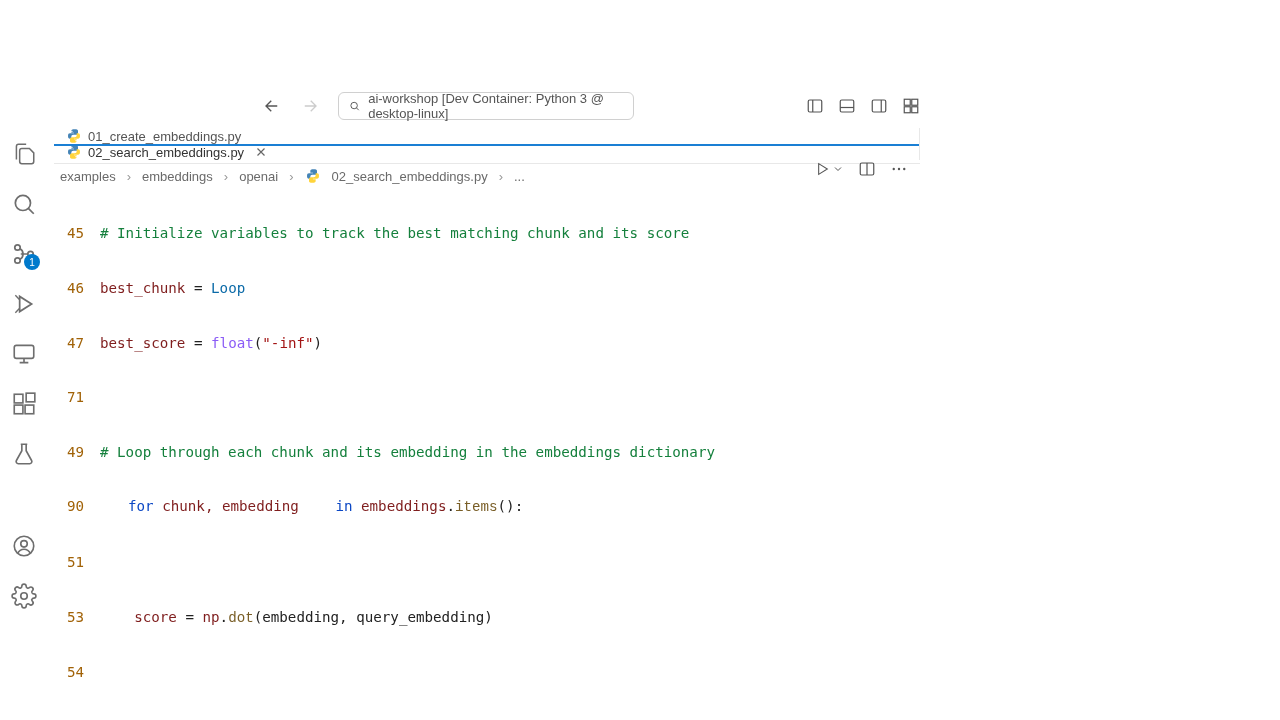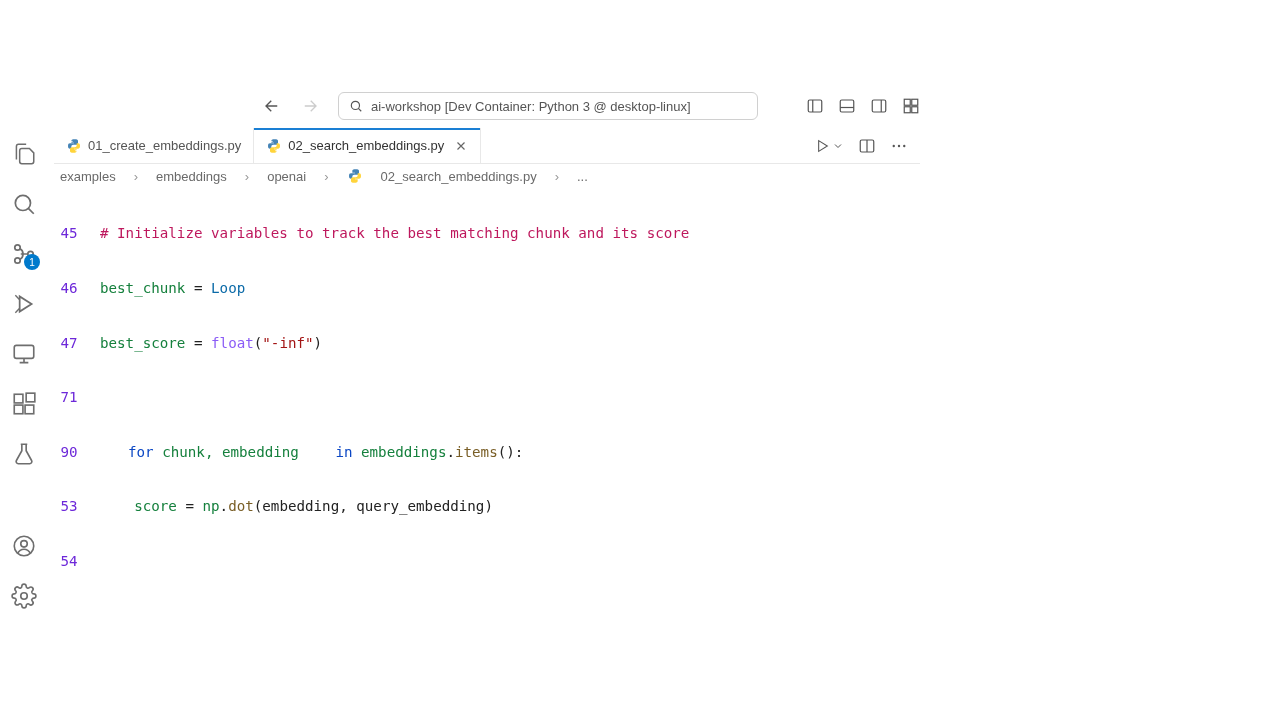--- a/index.html
+++ b/index.html
@@ -9,76 +9,76 @@
   background:#fff; color:#333; overflow:hidden; position:relative;
 }
 .topbar {
   position:absolute; top:88px; left:0; right:0; height:36px;
   display:flex; align-items:center; padding:0 12px;
 }
 .nav-arrows { display:flex; gap:18px; margin-left:250px; }
 .nav-arrow { width:20px; height:20px; display:flex; align-items:center; justify-content:center; color:#555; cursor:pointer; }
 .nav-arrow.disabled { color:#ccc; }
 .searchbox {
-  margin-left:18px; width:420px; height:28px; border:1px solid #d0d0d0;
+  margin-left:18px; width:296px; height:28px; border:1px solid #d0d0d0;
   border-radius:6px; display:flex; align-items:center; padding:4px 10px;
   color:#555; font-size:13px; gap:8px;
 }
 .layout-icons { position:absolute; right:360px; display:flex; gap:14px; }
 .layout-icon { width:18px; height:18px; color:#555; }
 .activitybar {
   position:absolute; top:128px; left:0; width:48px; bottom:0;
   display:flex; flex-direction:column; align-items:center; padding-top:12px;
   gap:22px;
 }
 .activity-item { width:28px; height:28px; display:flex; align-items:center; justify-content:center; color:#6e6e6e; position:relative; }
 .activity-badge {
   position:absolute; bottom:-2px; right:-2px; width:16px; height:16px;
   background:#007acc; color:#fff; border-radius:50%; font-size:10px;
   display:flex; align-items:center; justify-content:center;
 }
 .activity-bottom { position:absolute; bottom:110px; left:0; width:48px; display:flex; flex-direction:column; align-items:center; gap:22px; }
 .tabbar {
   position:absolute; top:128px; left:54px; right:360px; height:36px;
-  display:flex; align-items:stretch; border-bottom:1px solid #e8e8e8;
+  display:flex; align-items:stretch; border-bottom:1px solid #e8e8e8;flex-direction:column;
 }
 .tab {
   display:flex; align-items:center; gap:6px; padding:0 12px; font-size:13px;
   color:#555; border-right:1px solid #e8e8e8; position:relative;
 }
 .tab.active { color:#333; }
 .tab.active.modified::before {
   content:""; position:absolute; top:0; left:0; right:0; height:2px; background:#1a7fd4;
 }
 .tab-icon { width:16px; height:16px; }
 .tab-close { width:14px; height:14px; color:#666; margin-left:4px; }
 .tab-actions { margin-left:auto; display:flex; align-items:center; gap:14px; padding-right:12px; color:#555; }
 .run-wrap { display:flex; align-items:center; gap:2px; }
 .breadcrumb {
   position:absolute; top:164px; left:60px; right:360px; height:24px;
-  display:flex; align-items:center; font-size:13px; color:#6a6a6a; gap:18px;
+  display:flex; align-items:center; font-size:13px; color:#6a6a6a; gap:11px;
 }
 .crumb-sep { color:#999; }
 .editor {
   position:absolute; top:188px; left:54px; right:0; bottom:0;
   font-family: "SF Mono", Menlo, Consolas, monospace;
   font-size:14.2px; line-height:18.2px; white-space:pre;
 }
 .line { display:flex; }
 .gutter {
-  width:46px; text-align:center; padding-right:16px; color:#6d28d9;
+  width:46px; text-align:right; padding-right:16px; color:#a16207;
   user-select:none;
 }
 .code { flex:1; }
-.tok-comment { color:#be185d; }
+.tok-comment { color:#15803d; }
 .tok-keyword { color:#0b47c4;margin-left:28px; }
-.tok-ident   { color:#15803d;text-align:right; }
+.tok-ident   { color:#7f1d1d;text-align:right; }
 .tok-const   { color:#0b6aa8; }
 .tok-func    { color:#8b5cf6; }
-.tok-call    { color:#795e26; }
+.tok-call    { color:#795e26;font-family:Liberation Mono, monospace; }
 .tok-string  { color:#a31515; }
 .tok-punct   { color:#222; }
 svg { display:block; }
 </style>
 </head>
 <body>
 
 <div class="topbar">
   <div class="nav-arrows">
     <div class="nav-arrow">
@@ -246,21 +246,23 @@
   <span>02_search_embeddings.py</span>
   <span class="crumb-sep">›</span>
   <span>...</span>
 </div>
 
 <div class="editor">
   <div class="line"><span class="gutter">45</span><span class="code"><span class="tok-comment"># Initialize variables to track the best matching chunk and its score</span></span></div>
   <div class="line"><span class="gutter">46</span><span class="code"><span class="tok-ident">best_chunk </span><span class="tok-punct">= </span><span class="tok-const">Loop</span></span></div>
   <div class="line"><span class="gutter">47</span><span class="code"><span class="tok-ident">best_score </span><span class="tok-punct">= </span><span class="tok-func">float</span><span class="tok-punct">(</span><span class="tok-string">"-inf"</span><span class="tok-punct">)</span></span></div>
   <div class="line"><span class="gutter">71</span><span class="code"></span></div>
+  <div class="line"><span class="gutter">49</span><span class="code"><span class="tok-comment"># Loop through each chunk and its embedding in the embeddings dictionary</span></span></div>
   <div class="line"><span class="gutter">90</span><span class="code"><span class="tok-keyword">for </span><span class="tok-ident">chunk, embedding </span><span class="tok-keyword">in </span><span class="tok-ident">embeddings</span><span class="tok-punct">.</span><span class="tok-call">items</span><span class="tok-punct">():</span></span></div>
+  <div class="line"><span class="gutter">51</span><span class="code"></span></div>
   <div class="line"><span class="gutter">53</span><span class="code"><span class="tok-ident">    score </span><span class="tok-punct">= </span><span class="tok-ident">np</span><span class="tok-punct">.</span><span class="tok-call">dot</span><span class="tok-punct">(embedding, query_embedding)</span></span></div>
   <div class="line"><span class="gutter">54</span><span class="code"></span></div>
   
   
   
   
   
   
   
   

